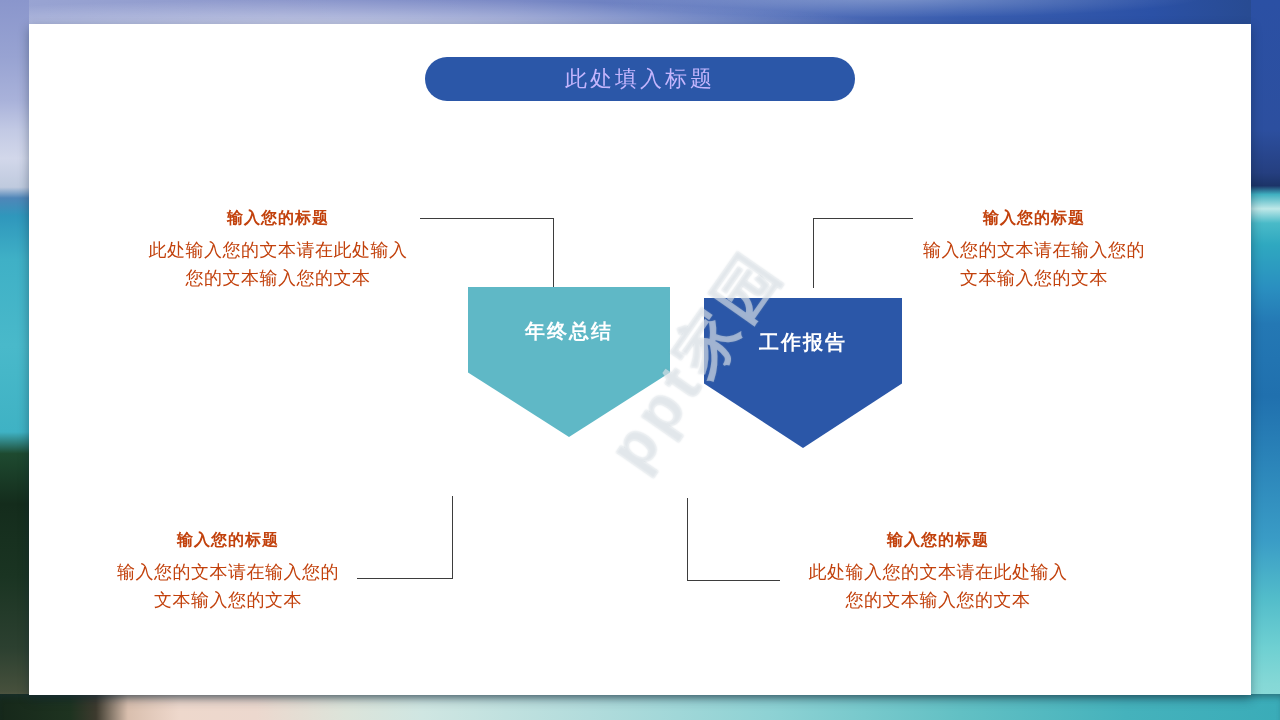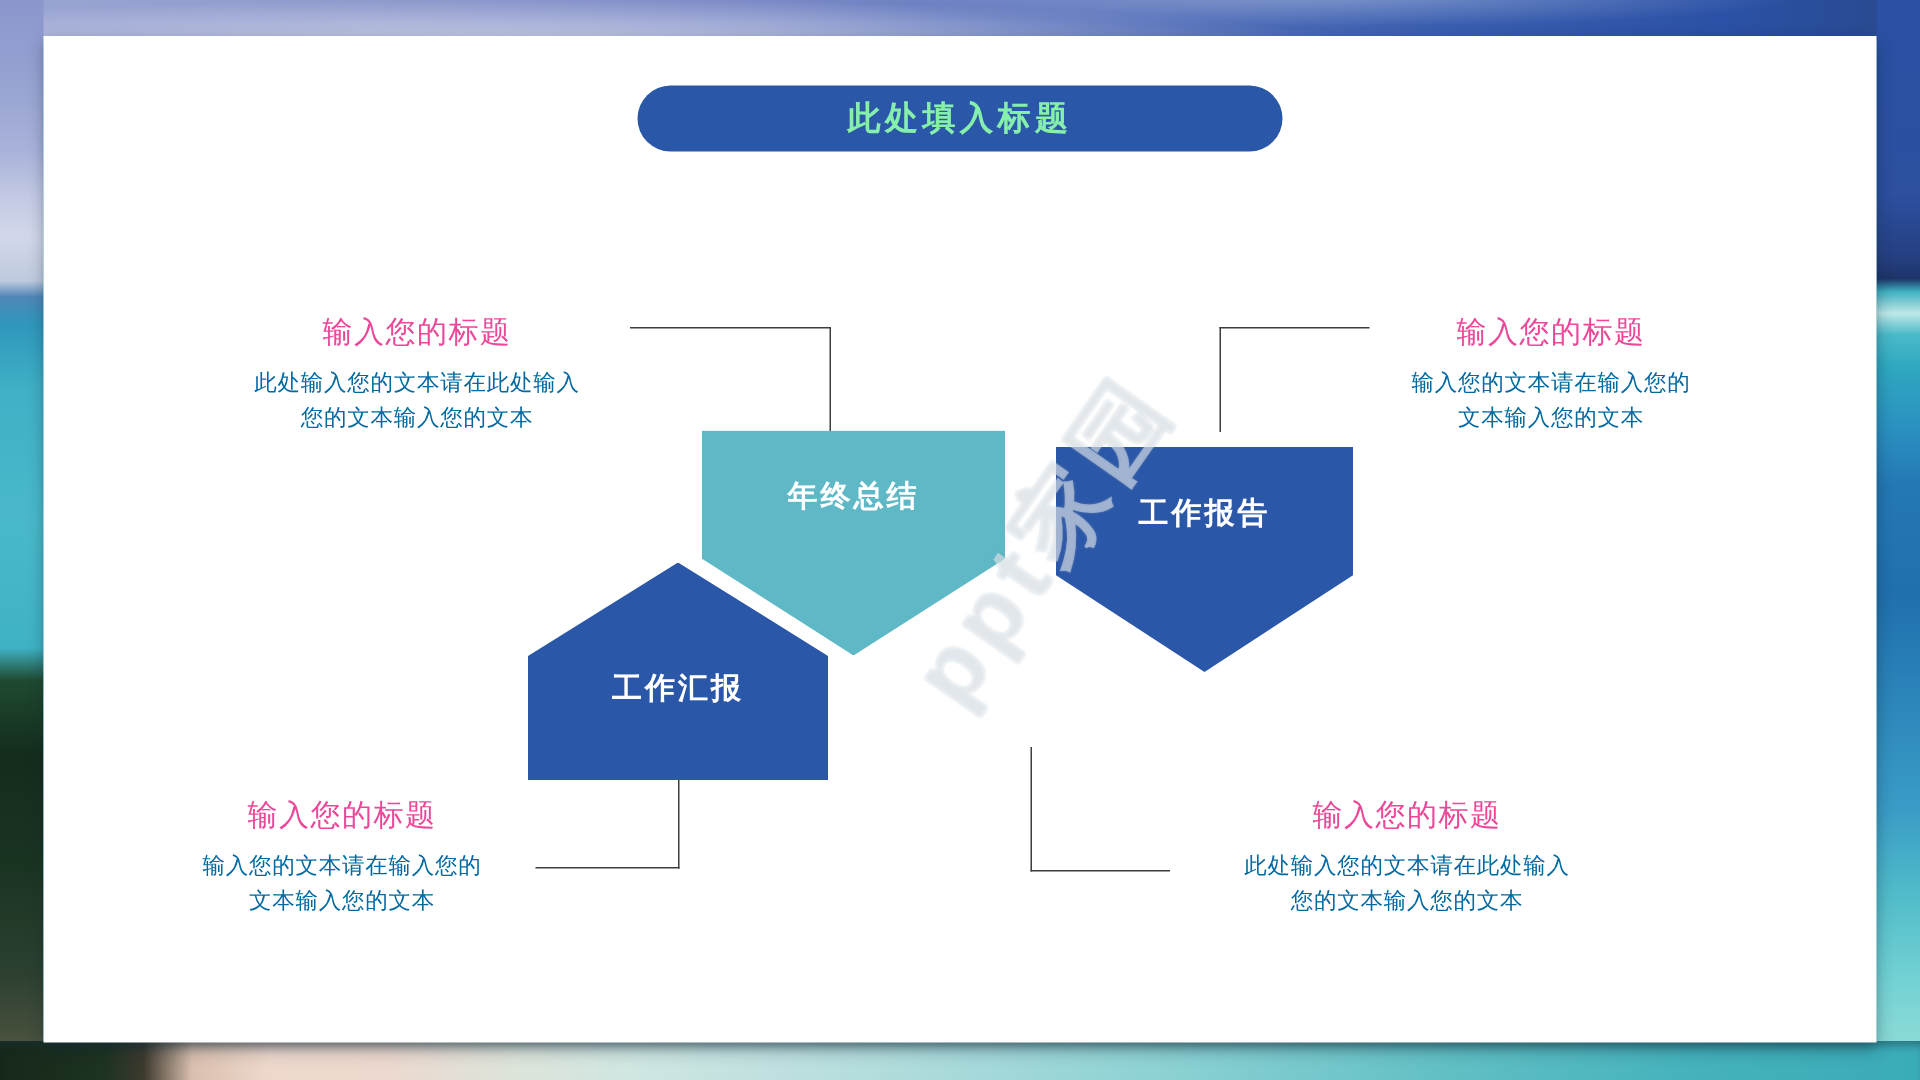--- a/index.html
+++ b/index.html
@@ -49,21 +49,21 @@
   }
 
   
   .title-pill{
     position:absolute;left:396px;top:33px;width:430px;height:44px;
     background:var(--accent-blue);
     border-radius:22px;
     display:flex;align-items:center;justify-content:center;
   }
   .title-pill span{
-    color:#86efac;font-size:22px;font-weight:bold;letter-spacing:3px;
+    color:#c4b5fd;font-size:22px;font-weight:normal;letter-spacing:3px;
   }
 
   
   .conn{position:absolute;}
   .conn-tl{left:391px;top:194px;width:133px;height:69px;
     border-top:1px solid var(--line);border-right:1px solid var(--line);}
   .conn-tr{left:784px;top:194px;width:99px;height:69px;
     border-top:1px solid var(--line);border-left:1px solid var(--line);}
   .conn-bl{left:328px;top:472px;width:95px;height:82px;
     border-bottom:1px solid var(--line);border-right:1px solid var(--line);}
@@ -82,24 +82,24 @@
   .pent.down .lbl{top:29%;}
   .pent.up .lbl{top:58%;}
   .p1{left:439px;top:263px;width:202px;height:150px;background:var(--accent-teal);}
   .p2{left:675px;top:274px;width:198px;height:150px;background:var(--accent-blue);}
   .p3{left:323px;top:351px;width:200px;height:145px;background:var(--accent-blue);}
   .p4{left:557px;top:355px;width:202px;height:143px;background:var(--accent-teal);}
 
   
   .callout{position:absolute;width:340px;text-align:center;}
   .callout .c-title{
-    font-size:20px;font-weight:normal;color:#ec4899;letter-spacing:1px;margin-bottom:9px;
+    font-size:16px;font-weight:bold;color:#c2410c;letter-spacing:1px;margin-bottom:9px;
   }
   .callout .c-body{
-    font-size:15px;color:#0369a1;line-height:1.55;white-space:pre-line;letter-spacing:.5px;
+    font-size:18px;color:#c2410c;line-height:1.55;white-space:pre-line;letter-spacing:.5px;font-family:Liberation Mono, monospace;
   }
   .co-tl{left:79px;top:184px;}
   .co-tr{left:835px;top:184px;}
   .co-bl{left:29px;top:506px;}
   .co-br{left:739px;top:506px;}
 
   
   .watermark{
     position:absolute;left:666px;top:336px;width:0;height:0;
     display:flex;align-items:center;justify-content:center;
@@ -133,23 +133,20 @@
     <div class="conn conn-tr"></div>
     <div class="conn conn-bl"></div>
     <div class="conn conn-br"></div>
 
     <div class="pent down p1">
       <span class="lbl">年终总结</span>
     </div>
     <div class="pent down p2">
       <span class="lbl">工作报告</span>
     </div>
-    <div class="pent up p3">
-      <span class="lbl">工作汇报</span>
-    </div>
 
     <div class="callout co-tl">
       <div class="c-title">输入您的标题</div>
       <div class="c-body">此处输入您的文本请在此处输入
 您的文本输入您的文本</div>
     </div>
     <div class="callout co-tr">
       <div class="c-title">输入您的标题</div>
       <div class="c-body">输入您的文本请在输入您的
 文本输入您的文本</div>

